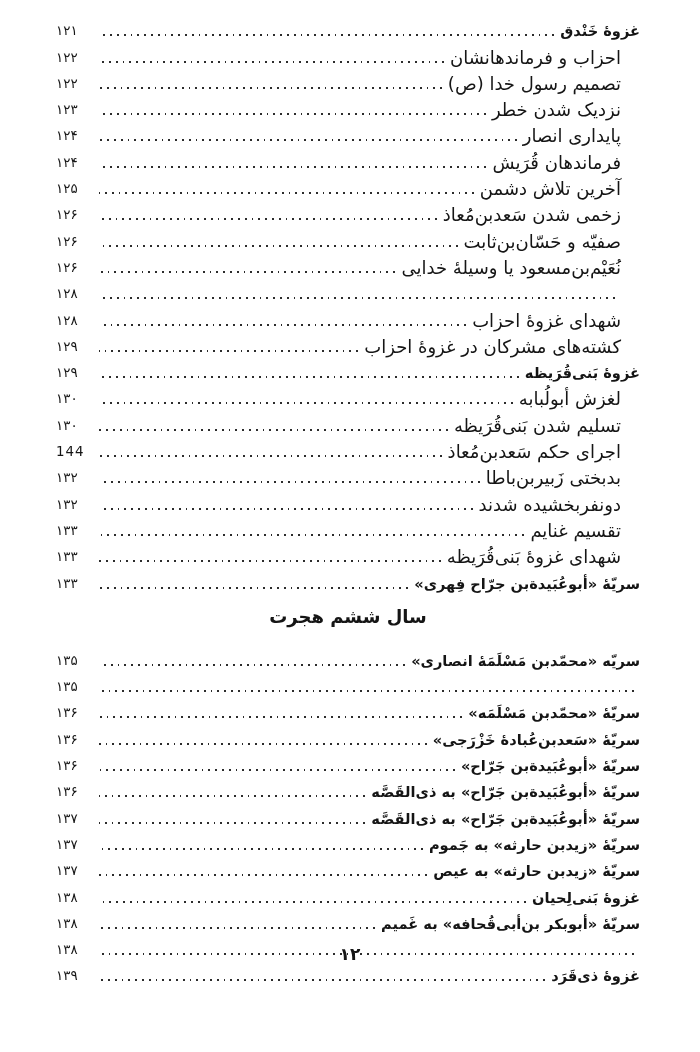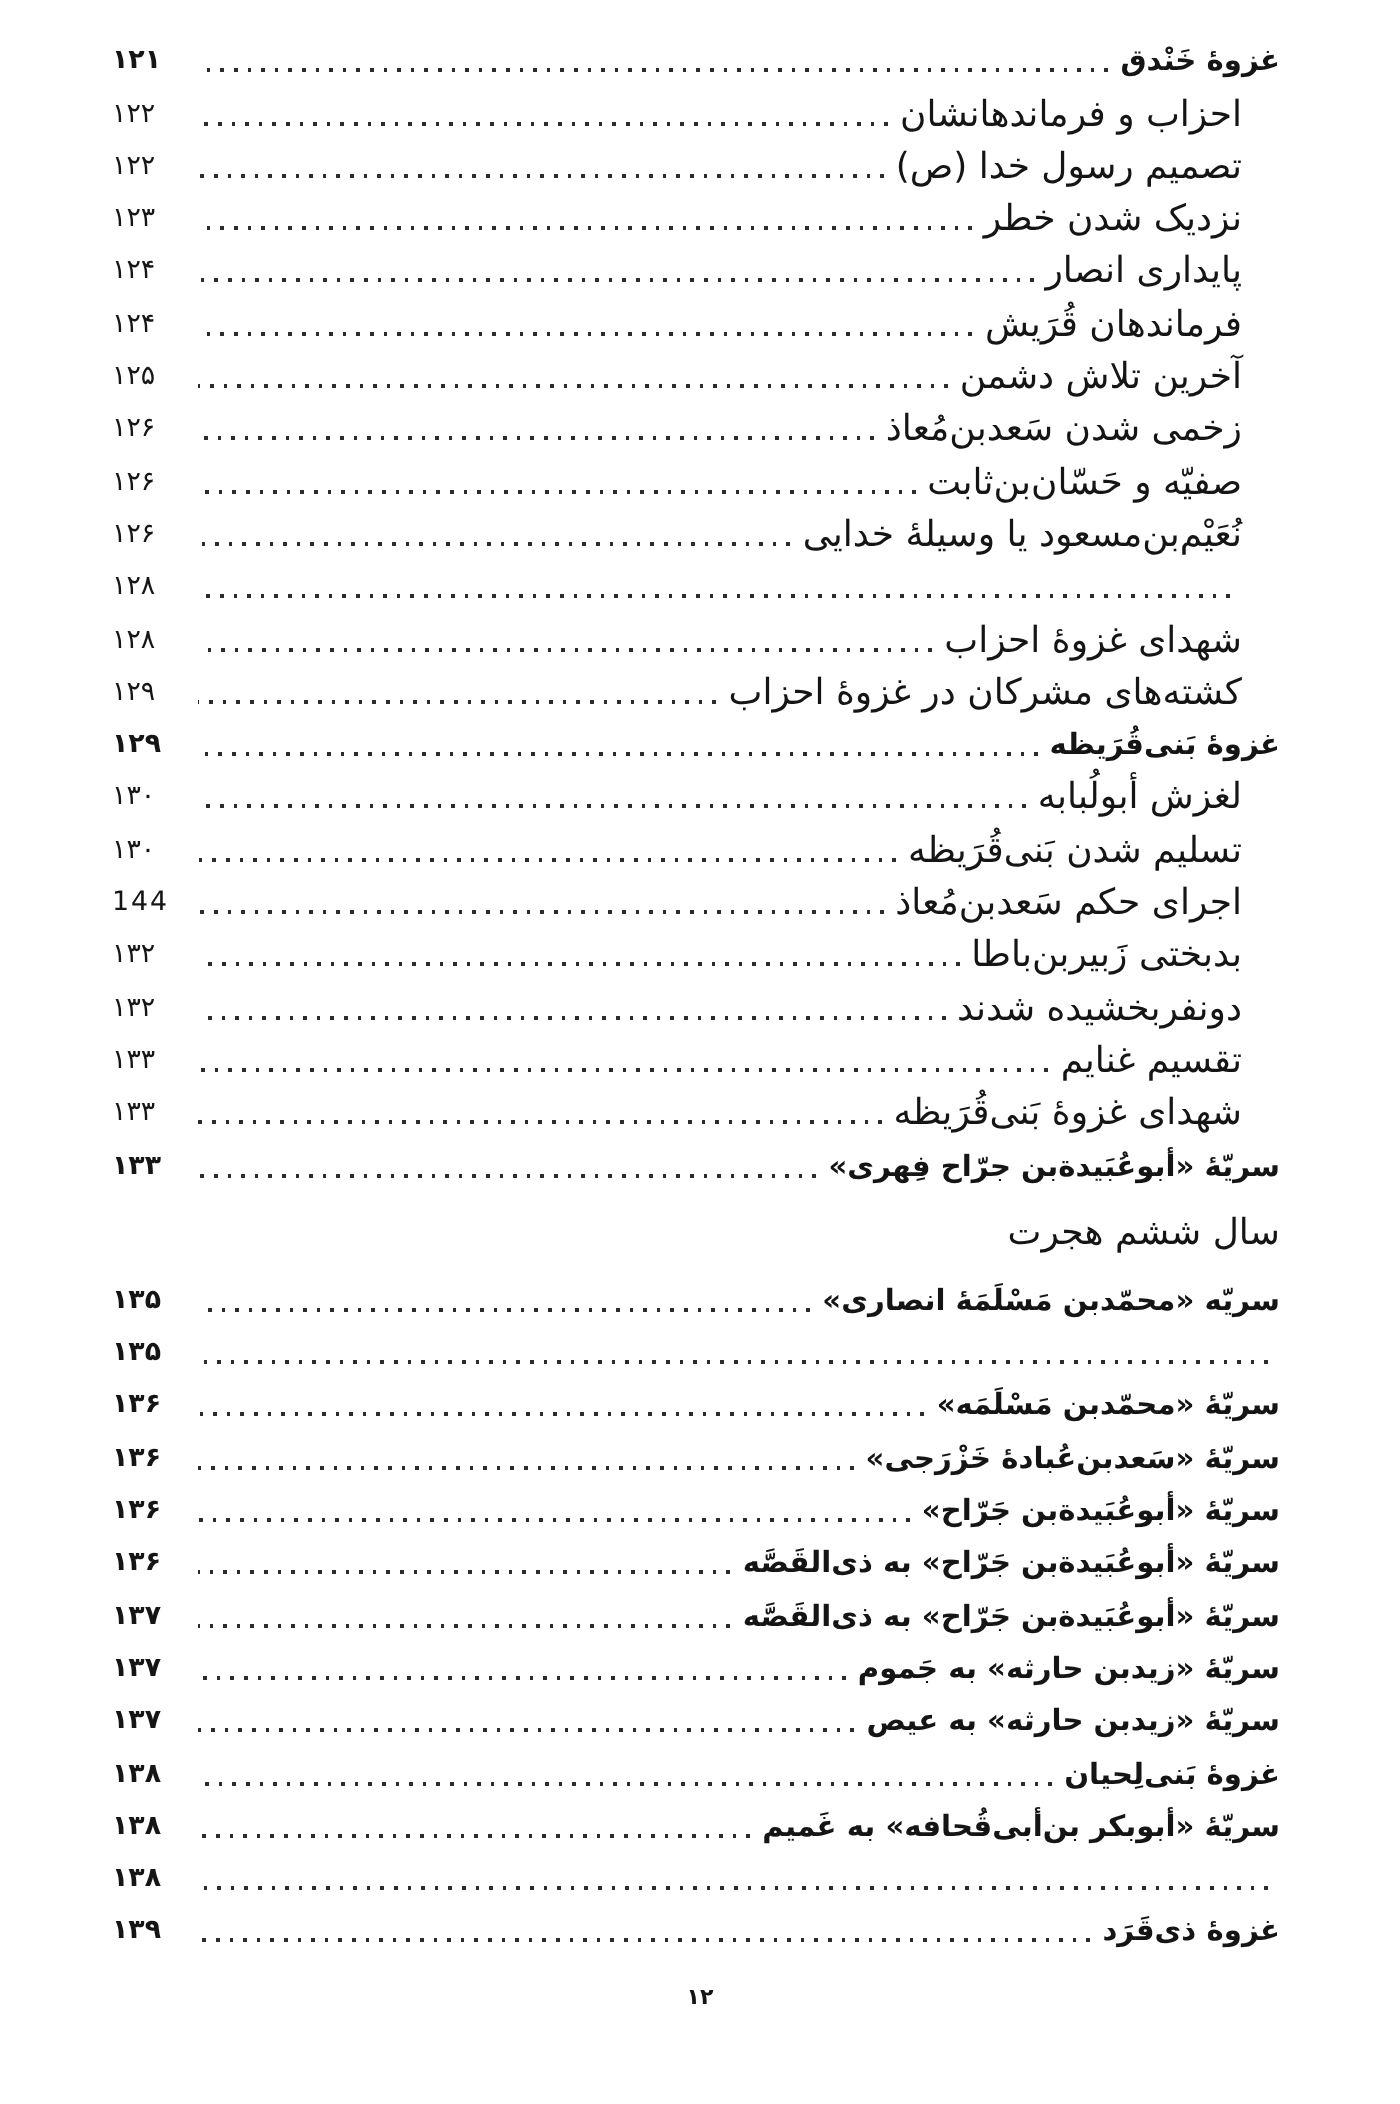--- a/index.html
+++ b/index.html
@@ -54,34 +54,35 @@
   }
   .p {
     flex: 0 0 auto;
     min-width: 36px;
     font-size: 13.4px;
     line-height: 20px;
     white-space: nowrap;
     text-align: left;
     letter-spacing: 1px;
   }
-  .row.b .p { font-weight: bold; margin-top: 44px; }
+  .row.b .p { font-weight: normal; margin-top: 44px; }
   .section-heading {
-    font-weight: normal;
+    text-align: center;
+    font-weight: bold;
     font-size: 18px;
     line-height: 26px;
-    margin: 10px 0 5px 0;
+    margin: 10px 0 15px 0;
   }
   .footer-num {
     position: absolute;
-    top: 992px;
+    top: 944px;
     left: 0;
     right: 0;
     text-align: center;
-    font-size: 11px;
+    font-size: 17px;
     font-weight: bold;
     letter-spacing: 3px;
   }
 </style>
 </head>
 <body>
 
 <div class="page">
   <div class="toc" id="toc-root">
       <div class="row b">

